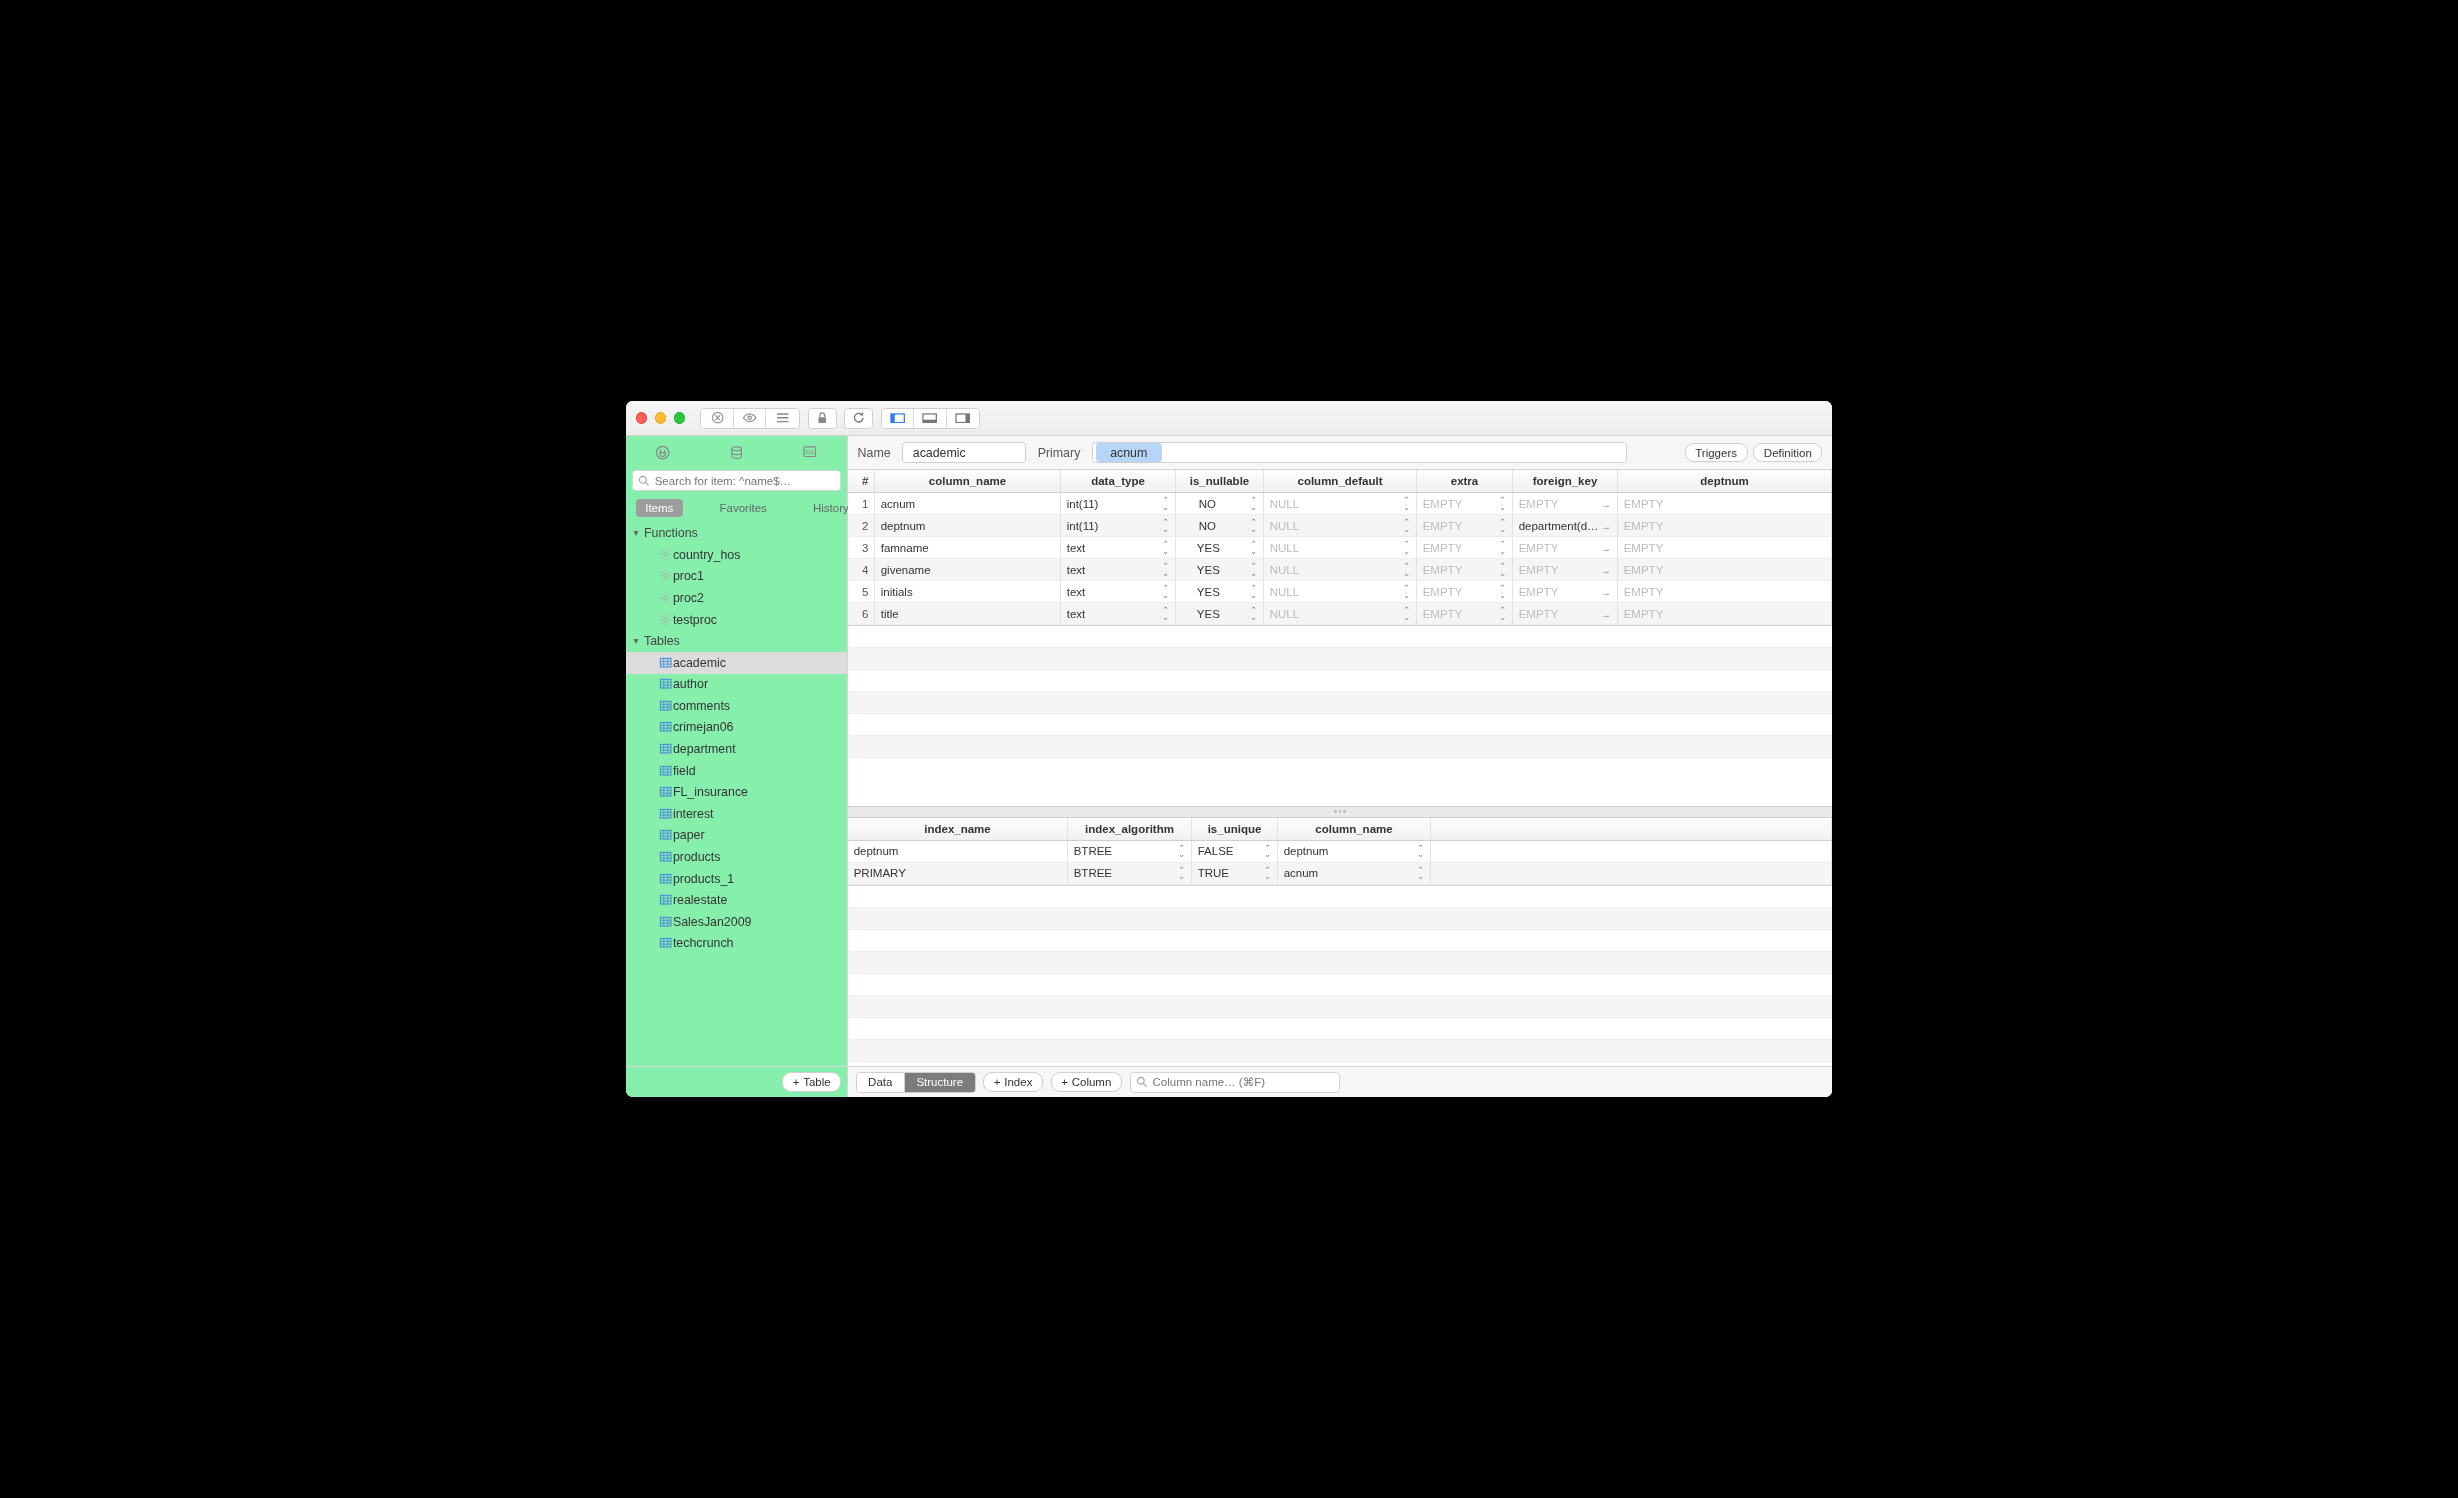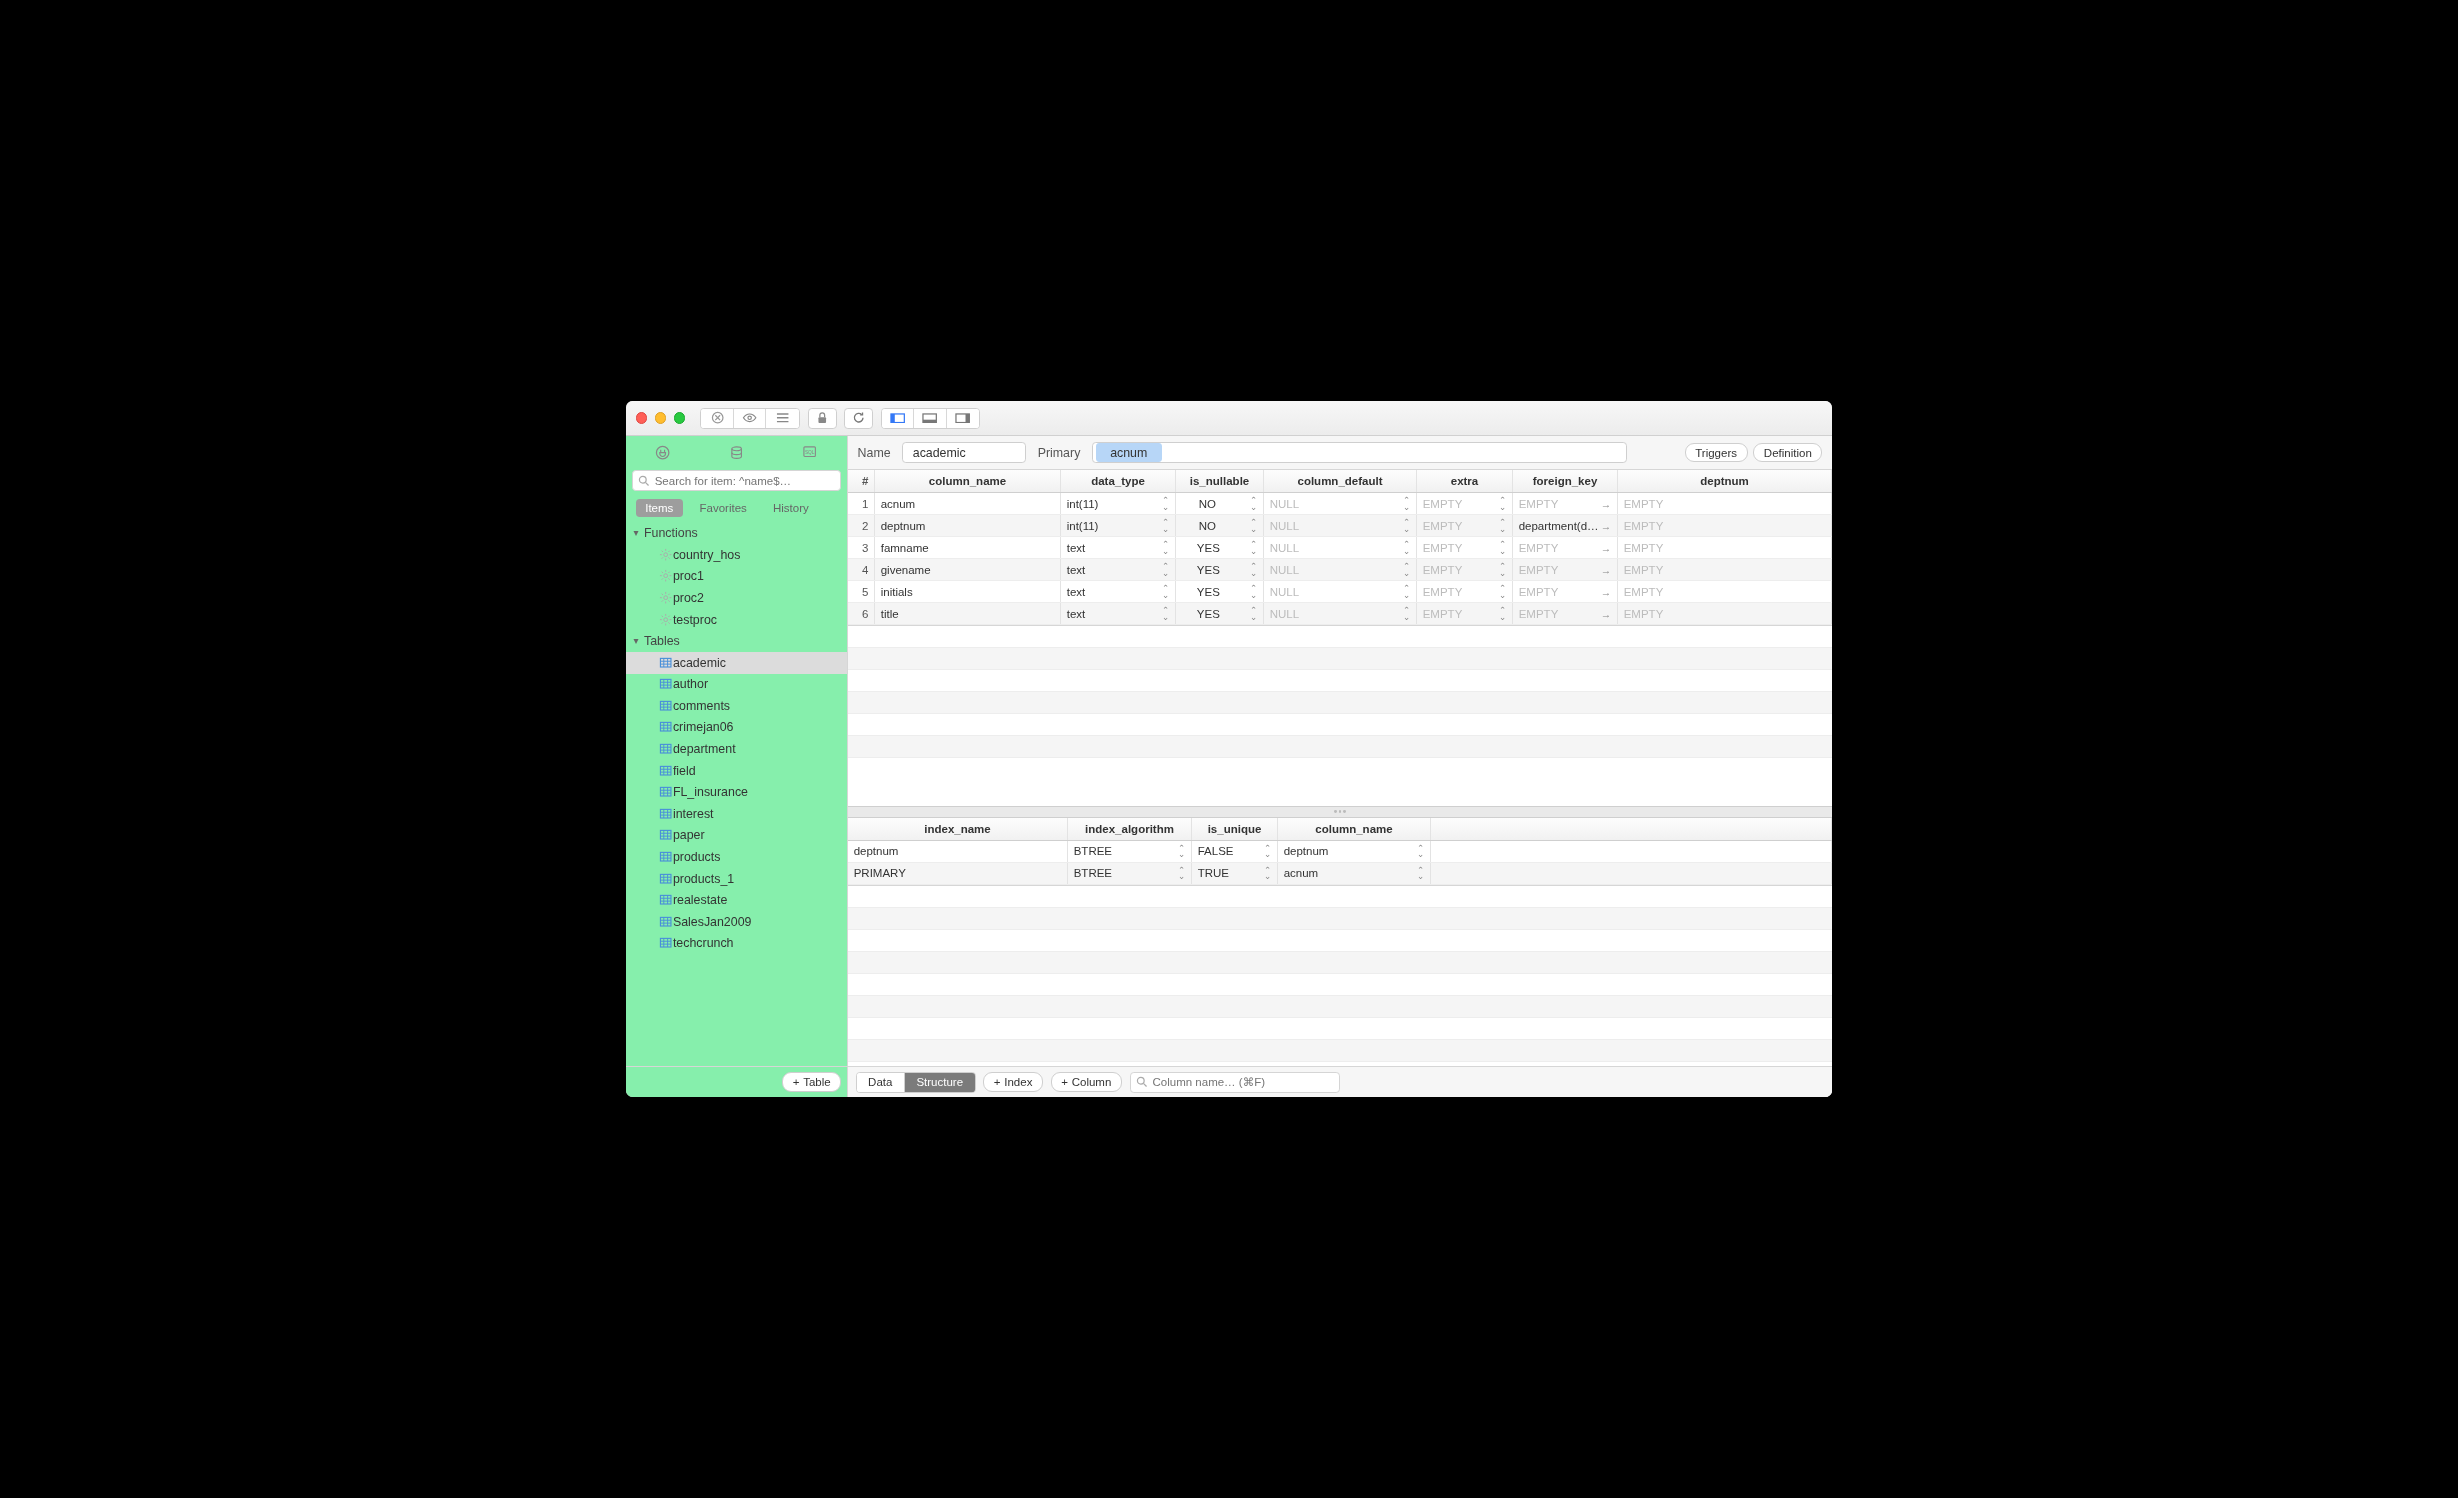--- a/index.html
+++ b/index.html
@@ -46,21 +46,21 @@
 .loc-tag{border:1px solid #b6d6a6;padding:0 2.9px;font-size:9.6px;border-radius:1.9px;color:#5a8e3d;margin-left:auto;}
 .reload{border:1px solid #cfcfcf;border-radius:3.8px;width:29px;height:21px;display:flex;align-items:center;justify-content:center;background:#fff;}
 
 .body{flex:1;display:flex;min-height:0;}
 
 .sidebar{width:222px;background:#86efac;border-right:1px solid #d6d6d6;display:flex;flex-direction:column;}
 .side-top{display:flex;justify-content:space-around;padding:5.7px 0 3.8px;}
 .side-top .ico{width:21px;height:21px;display:flex;align-items:center;justify-content:center;color:#6a6a6a;}
 .search{margin:3.8px 5.7px;height:21px;border:1px solid #d5d5d5;border-radius:3.8px;background:#fff;display:flex;align-items:center;padding:0 5.7px;gap:4.8px;color:#999;}
 .search input{border:none;flex:1;font-size:11.5px;background:transparent;outline:none;color:#333;}
-.segs{display:flex;gap:7px;padding:3.8px 9.6px 5.7px;align-items:center;}
+.segs{display:flex;gap:27px;padding:3.8px 9.6px 5.7px;align-items:center;}
 .seg{font-size:11.5px;color:#666;padding:2.9px 9.6px;border-radius:3.8px;}
 .seg.active{background:#9d9d9d;color:#fff;}
 .tree{flex:1;overflow:auto;font-size:12.4px;}
 .tree-head{display:flex;align-items:center;gap:3.8px;padding:3.8px 5.7px;color:#444;}
 .tree-head .tri{font-size:8.6px;color:#666;}
 .tree-item{display:flex;align-items:flex-start;gap:1px;padding:3.8px 5.7px 3.8px 32.5px;color:#333;}
 .tree-item.sel{background:#dcdcdc;}
 .fn-ico,.tbl-ico{width:13.4px;height:13.4px;display:inline-flex;align-items:center;justify-content:center;}
 .fn-ico svg,.tbl-ico svg{width:13.4px;height:13.4px;}
 .side-foot{border-top:1px solid #d6d6d6;height:31px;display:flex;justify-content:flex-end;align-items:center;padding:0 5.7px;}

